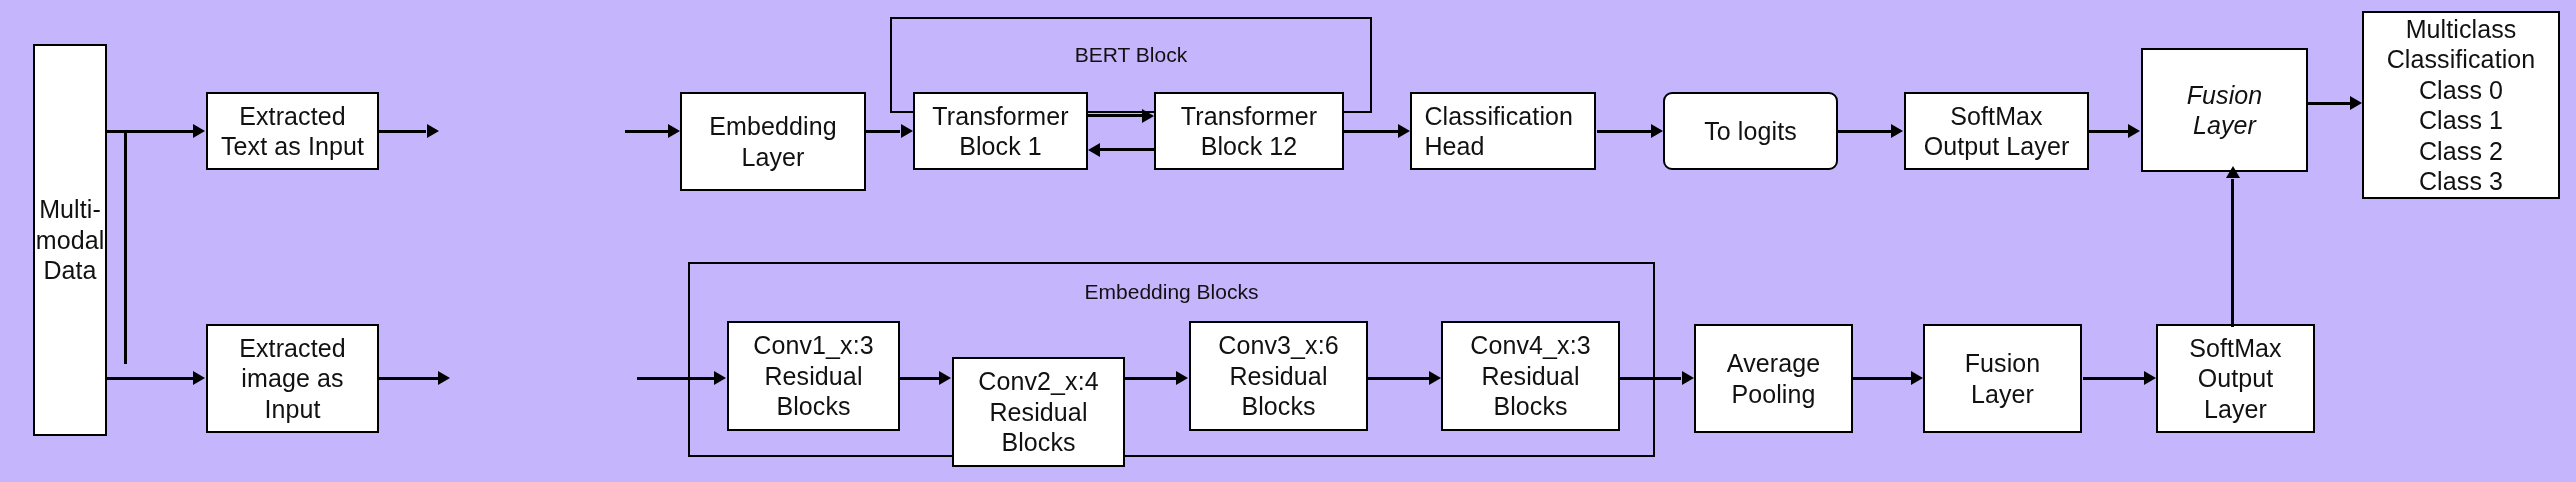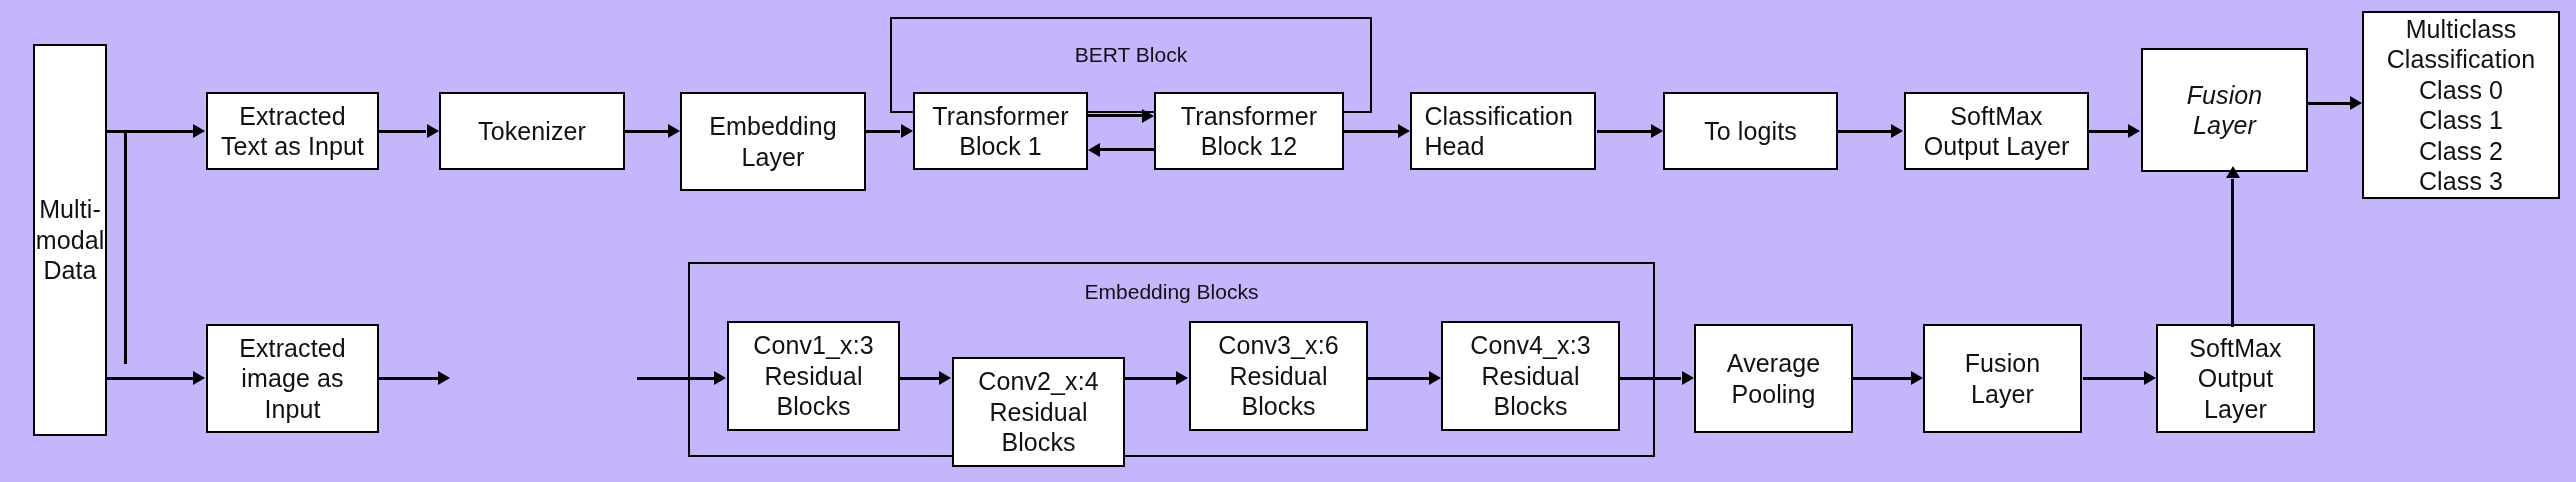--- a/index.html
+++ b/index.html
@@ -85,35 +85,34 @@
   <div class="group" style="left:688px; top:262px; width:967px; height:195px;"></div>
   <div class="group-label" style="left:688px; top:280px; width:967px;">Embedding Blocks</div>
 
   <div class="node" style="left:33px; top:44px; width:74px; height:392px;">Multi-
 modal
 Data</div>
 
   <div class="node" style="left:206px; top:92px; width:173px; height:78px;">Extracted
 Text as Input</div>
 
-  <div class="node" style="left:439px; top:92px; width:186px; height:78px;">Tokenizer</div>
 
   <div class="node" style="left:680px; top:92px; width:186px; height:99px;">Embedding
 Layer</div>
 
   <div class="node" style="left:913px; top:92px; width:175px; height:78px;">Transformer
 Block 1</div>
 
   <div class="node" style="left:1154px; top:92px; width:190px; height:78px;">Transformer
 Block 12</div>
 
   <div class="node left-text" style="left:1410px; top:92px; width:186px; height:78px;">Classification
 Head</div>
 
-  <div class="node" style="left:1663px; top:92px; width:175px; height:78px;">To logits</div>
+  <div class="node" style="left:1663px; top:92px; width:175px; height:78px;border-radius:9px;">To logits</div>
 
   <div class="node" style="left:1904px; top:92px; width:185px; height:78px;">SoftMax
 Output Layer</div>
 
   <div class="node" style="left:2141px; top:48px; width:167px; height:124px;font-style:italic;">Fusion
 Layer</div>
 
   <div class="node" style="left:2362px; top:11px; width:198px; height:188px;">Multiclass
 Classification
 Class 0

